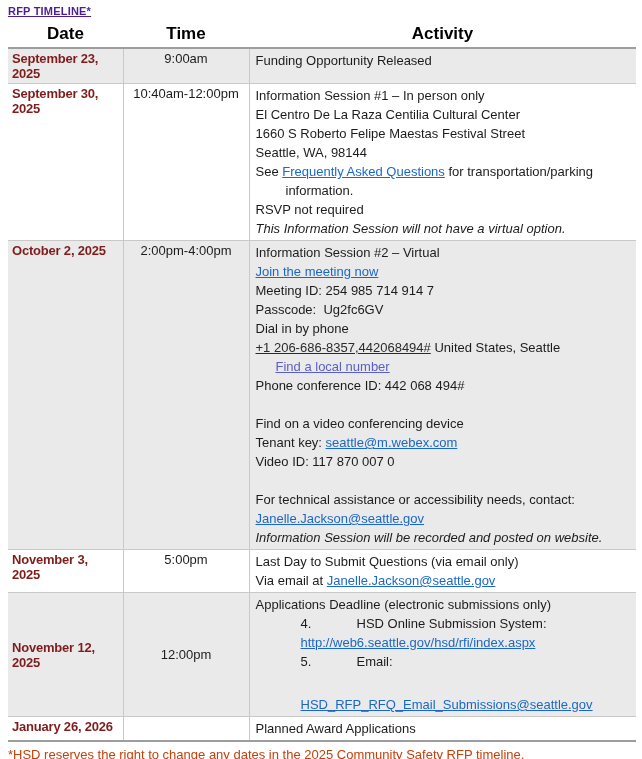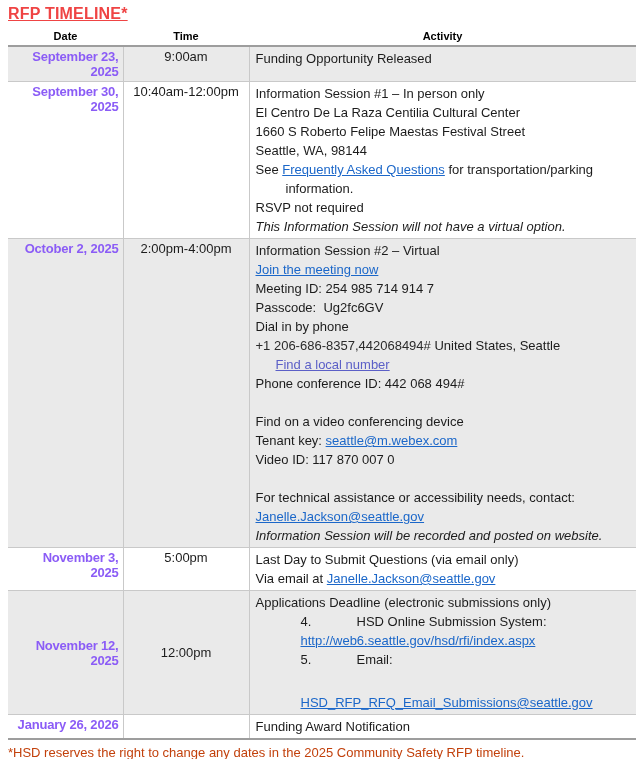--- a/index.html
+++ b/index.html
@@ -2,46 +2,46 @@
 <html style="--link: #1b67c9; --link-purple: #5b5fc7; --link-dark: #2b2b2b; --row-shade: #eaeaea; --border-light: #c9c9c9; --border-strong: #9d9d9d;"><head>
 <meta charset="utf-8">
 <style>
   html,body{margin:0;padding:0;}
   body{
     width:642px;height:759px;overflow:hidden;background:#ffffff;
     font-family:"Liberation Sans",sans-serif;font-size:13px;color:#1c1c1c;
   }
   .doc{padding:4px 6px 0 8px;}
   .title{
-    font-size:16px;font-weight:bold;text-decoration:underline;
-    margin:1px 0 6px 0;letter-spacing:.2px;color:#ef4444;
+    font-size:11px;font-weight:bold;text-decoration:underline;
+    margin:1px 0 6px 0;letter-spacing:.2px;color:#4c1d95;
   }
   table.timeline{border-collapse:collapse;table-layout:fixed;width:628px;}
   col.c-date{width:115px;} col.c-time{width:126px;} col.c-act{width:387px;}
   thead th{
-    font-weight:bold;text-align:center;font-size:11px;color:#000;
+    font-weight:bold;text-align:center;font-size:17px;color:#000;
     padding:1px 0 3px;border-bottom:2px solid var(--border-strong);
   }
   tbody td{
     vertical-align:top;padding:2px 4px;
     border-bottom:1px solid var(--border-light);
   }
   tbody td + td{border-left:1px solid var(--border-light);}
   tbody tr:last-child td{border-bottom:2px solid var(--border-strong);}
   tr.shaded{background:var(--row-shade);}
   tr.vmid td.date-cell, tr.vmid td.time-cell{vertical-align:middle;}
-  .date-cell{font-weight:bold;text-align:right;letter-spacing:-.2px;color:#8b5cf6;}
+  .date-cell{font-weight:bold;text-align:left;letter-spacing:-.2px;color:#7f1d1d;}
   .time-cell{text-align:center;}
   .act-cell{padding-left:6px;}
   .line{line-height:19px;min-height:19px;}
   .seg{white-space:pre-wrap;}
   .seg-em{font-style:italic;margin-top:28px;}
   .seg-link{color:var(--link);text-decoration:underline;cursor:pointer;}
   .seg-link_purple{color:var(--link-purple);text-decoration:underline;cursor:pointer;padding-left:20px;}
-  .seg-link_dark{color:var(--link-dark);cursor:pointer;}
+  .seg-link_dark{color:var(--link-dark);text-decoration:underline;cursor:pointer;}
   .footnote{margin:5px 0 0 0;color:#c2410c;}
 </style>
 </head>
 <body>
 
 <div class="doc">
   <div class="title">RFP TIMELINE*</div>
 
   <table class="timeline">
     <colgroup>
@@ -116,20 +116,20 @@
             <div class="line" style="padding-left: 45px;"><span class="seg" style="display: inline-block; width: 56px;">4.</span><span class="seg">HSD Online Submission System:</span></div>
             <div class="line" style="padding-left: 45px;"><span class="seg seg-link">http://web6.seattle.gov/hsd/rfi/index.aspx</span></div>
             <div class="line" style="padding-left: 45px;"><span class="seg" style="display: inline-block; width: 56px;">5.</span><span class="seg">Email:</span></div>
             <div class="line" style="padding-left: 45px; margin-top: 24px;"><span class="seg seg-link">HSD_RFP_RFQ_Email_Submissions@seattle.gov</span></div>
           </td>
         </tr>
         <tr>
           <td class="date-cell">January 26, 2026</td>
           <td class="time-cell"></td>
           <td class="act-cell">
-            <div class="line"><span class="seg">Funding Award Notification</span></div>
+            <div class="line"><span class="seg">Planned Award Applications</span></div>
           </td>
         </tr>
       </tbody>
   </table>
 
   <div class="footnote">*HSD reserves the right to change any dates in the 2025 Community Safety RFP timeline.</div>
 </div>
 
 </body></html>

